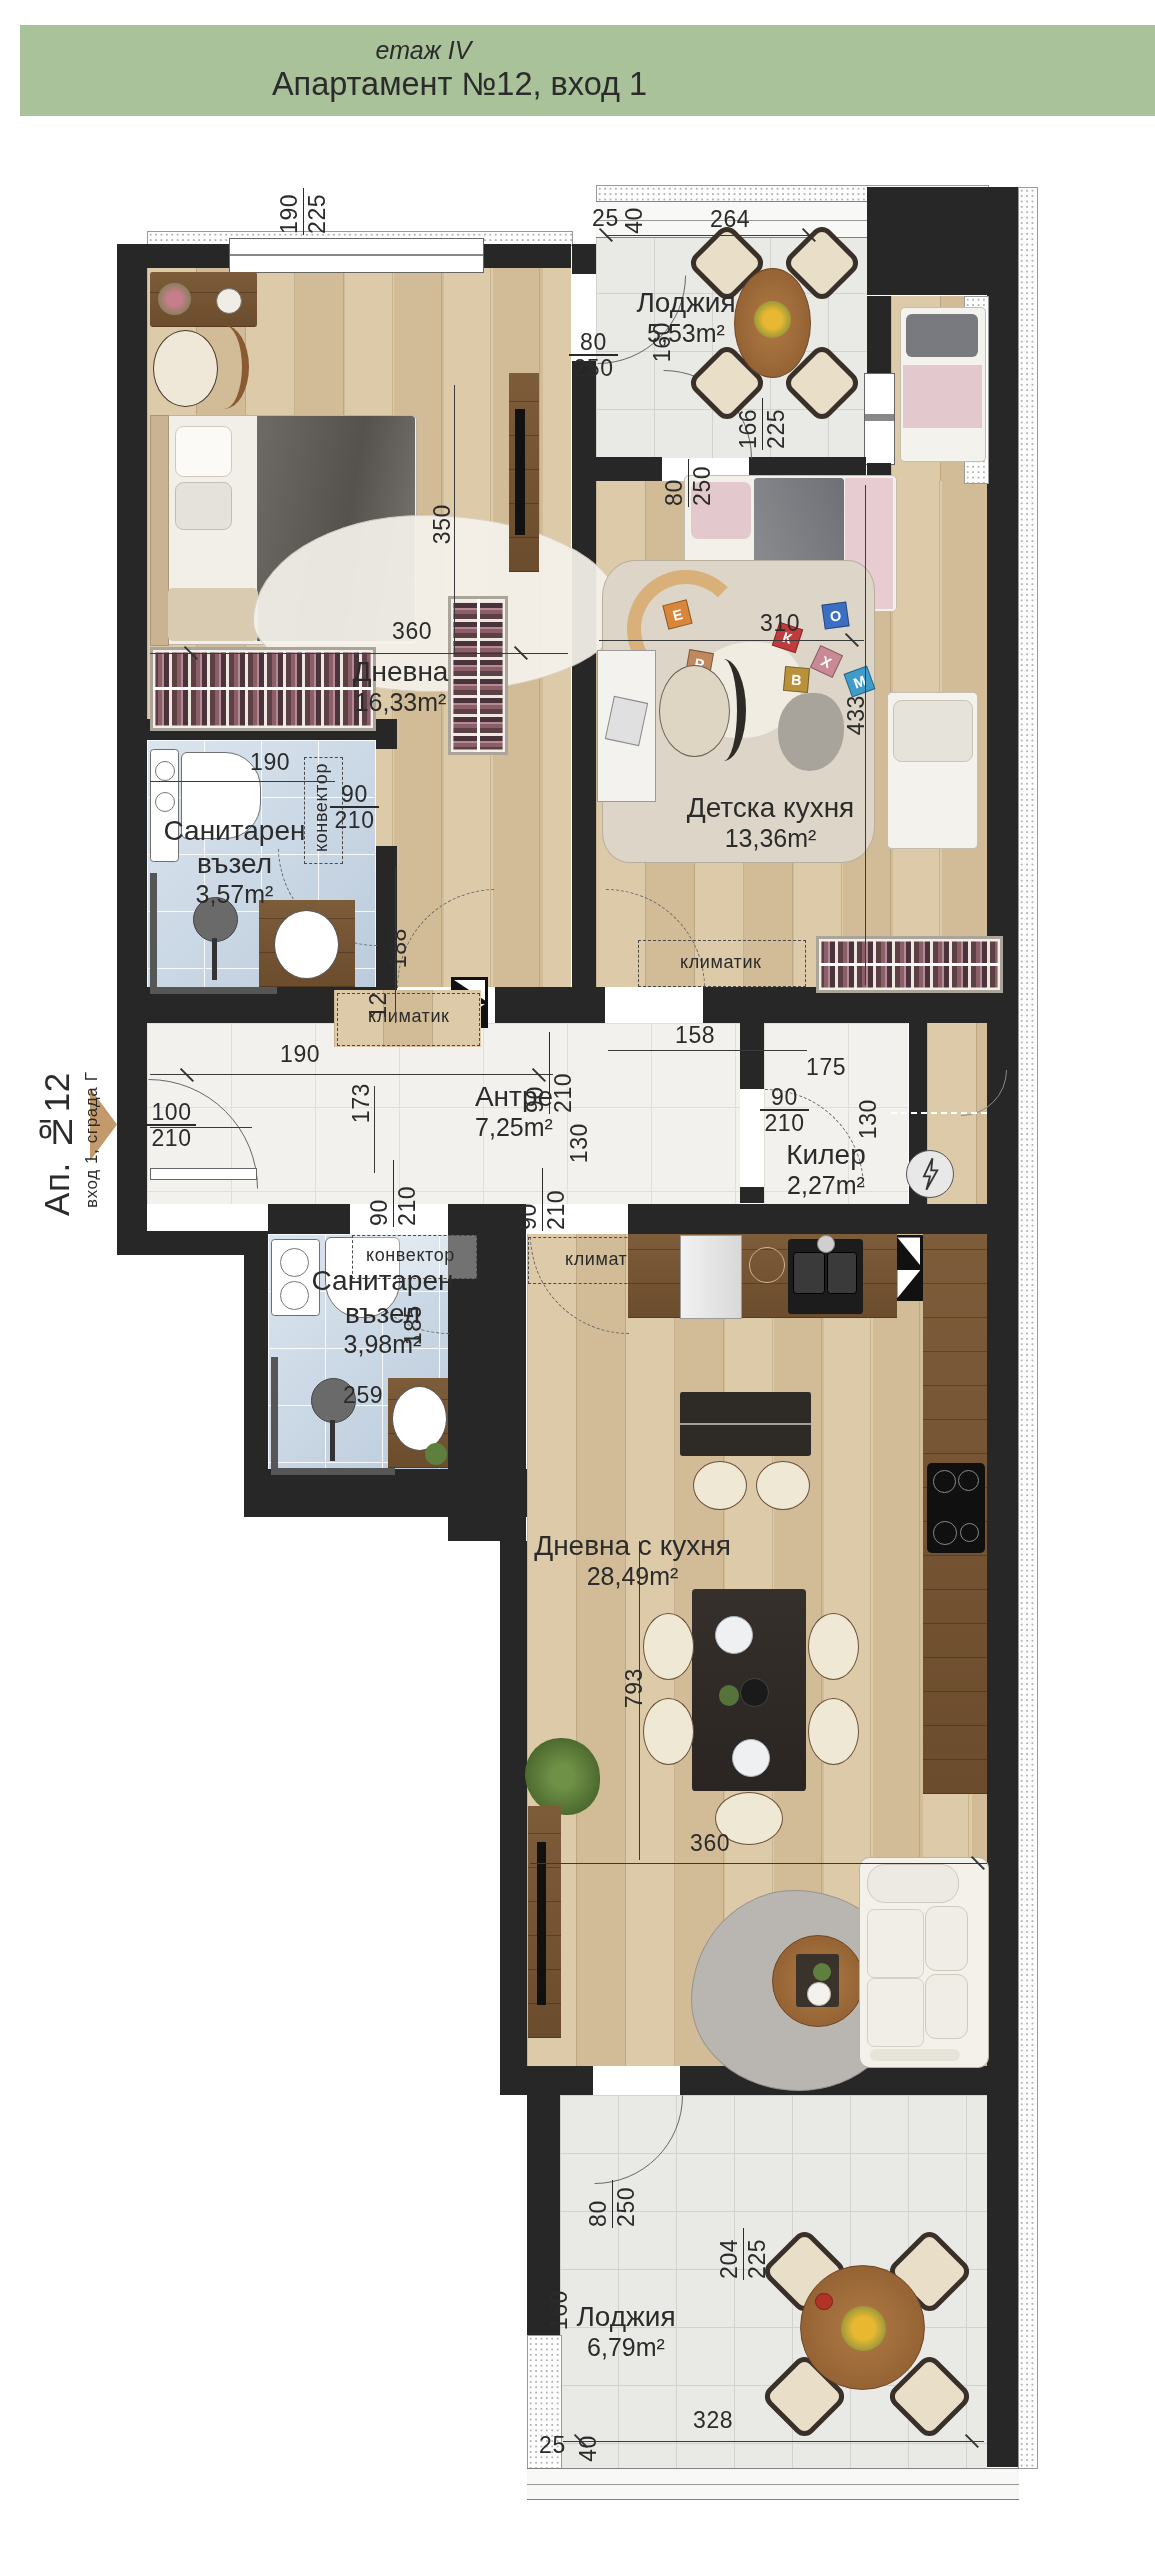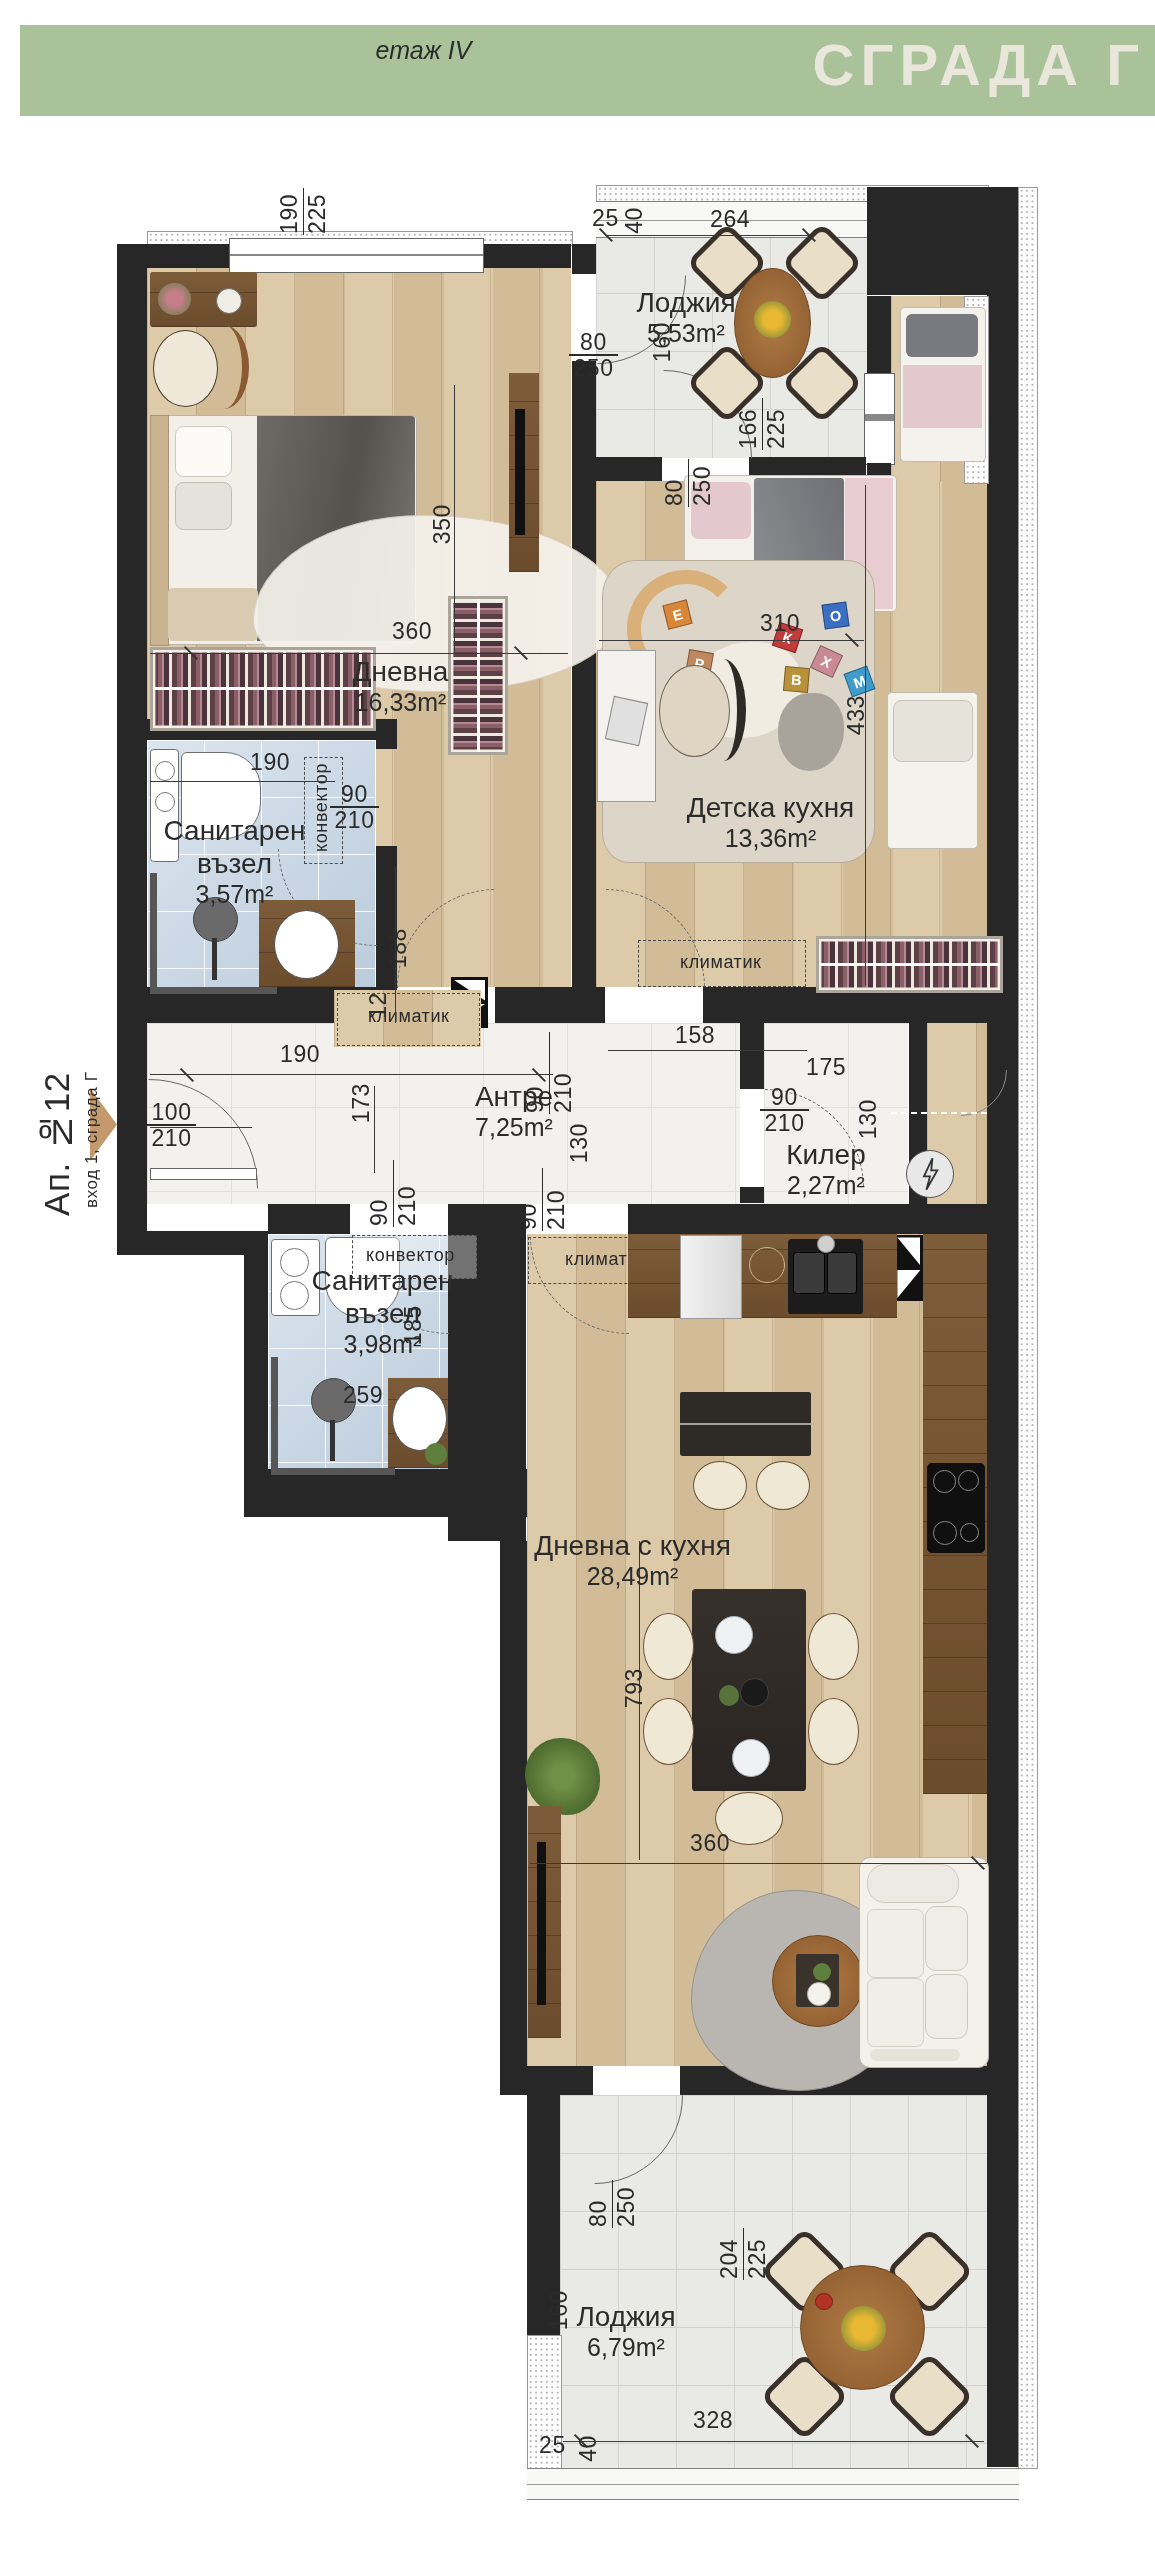--- a/index.html
+++ b/index.html
@@ -45,21 +45,21 @@
   .chairB{position:absolute;background:#e9dfc8;border:5.4px solid #3a302a;border-radius:12px;transform:rotate(45deg)}
   .stool{position:absolute;background:#efe8d5;border:1.8px solid #6b5137;border-radius:50%}
   .tri{position:absolute;background:#fff}
   .blk{position:absolute;width:23px;height:23px;border:1.2px solid rgba(0,0,0,.35);display:flex;align-items:center;justify-content:center;font-size:14.4px;font-weight:700;color:#fff}
 </style>
 </head>
 <body>
 
 <div class="abs" style="left:20px;top:25px;width:1136px;height:91px;background:#a9c29a">
   <div class="abs" style="left:313px;top:10.8px;width:181px;text-align:center;font-size:25px;font-style:italic">етаж IV</div>
-  <div class="abs" style="right:10.8px;top:6px;font-size:58px;font-weight:600;letter-spacing:6px;color:#e9e6da">СГРАДА Г</div>
+  <div class="abs" style="left:229px;top:41px;width:421px;text-align:center;font-size:32.5px">Апартамент №12, вход 1</div>
 </div>
 
 <div class="wood" style="left:147px;top:268px;width:424px;height:719px"></div>
 <div class="tile" style="left:596px;top:235px;width:271px;height:223px"></div>
 <div class="wood" style="left:891px;top:296px;width:96px;height:186px"></div>
 <div class="wood" style="left:596px;top:481px;width:391px;height:506px"></div>
 <div class="bluet" style="left:147px;top:740px;width:229px;height:247px"></div>
 <div class="marble" style="left:147px;top:1023px;width:593px;height:181px"></div>
 <div class="marble" style="left:764px;top:1023px;width:144px;height:181px"></div>
 <div class="wood" style="left:927px;top:1023px;width:60px;height:181px"></div>

